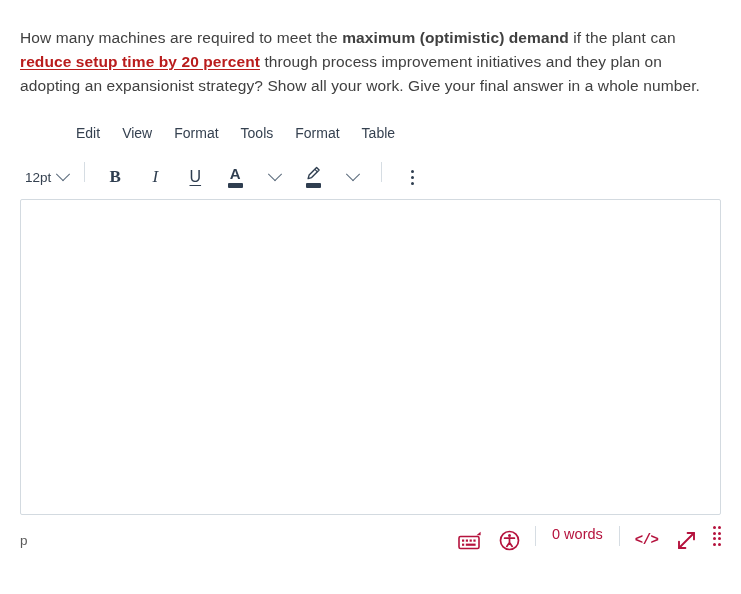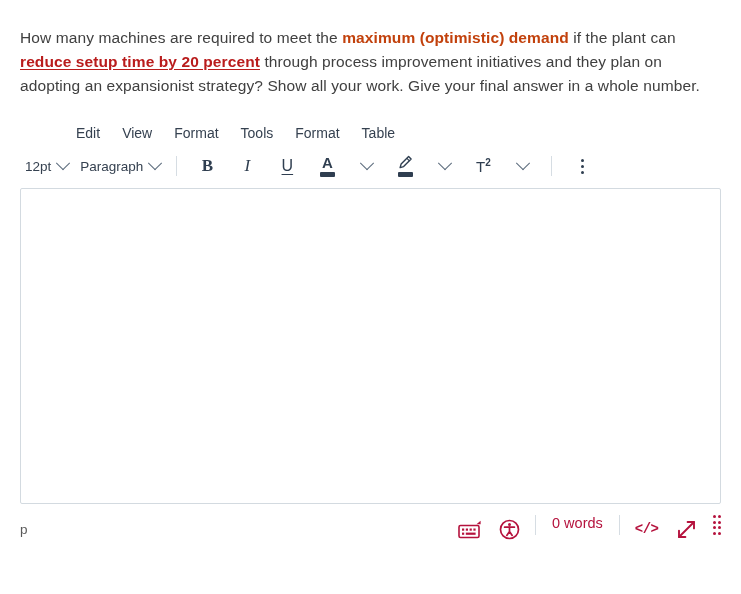--- a/index.html
+++ b/index.html
@@ -18,21 +18,21 @@
   }
 
   
   .question-block {
     padding: 26px 20px 0 20px;
     font-size: 15.5px;
     line-height: 24px;
     color: #404040;
     letter-spacing: 0.1px;
   }
-  .question-block .b { font-weight: 700; color: #c2410c; }
+  .question-block .b { font-weight: 700; color: #404040; }
   .question-block .u { text-underline-offset: 2px; }
   .question-block .bu { font-weight: 700; color: #b91c1c; text-decoration: underline; text-underline-offset: 2px; }
 
   
   .menubar {
     display: flex;
     align-items: center;
     gap: 6px;
     padding: 8px 20px 2px 20px;
     margin-top: 16px;
@@ -57,20 +57,21 @@
   .tb-btn {
     display: flex;
     align-items: center;
     justify-content: center;
     height: 28px;
     min-width: 28px;
     padding: 0 5px;
     border-radius: 3px;
     cursor: pointer;
     color: #2f3e50;
+    margin-top: 11px;
   }
   .tb-label {
     font-size: 13.5px;
     color: #354150;
     padding-right: 4px;
     white-space: nowrap;
   }
   .chev {
     display: inline-block;
     width: 9px;
@@ -216,24 +217,20 @@
   <div class="menu-item">Table</div>
 </div>
 
 <div class="toolbar">
 
   <div class="tb-btn">
     <span class="tb-label">12pt</span>
     <span class="chev"></span>
   </div>
 
-  <div class="tb-btn">
-    <span class="tb-label">Paragraph</span>
-    <span class="chev"></span>
-  </div>
 
   <div class="sep"></div>
 
   <div class="tb-btn">
     <span class="glyph-b">B</span>
   </div>
 
   <div class="tb-btn">
     <span class="glyph-i">I</span>
   </div>
@@ -262,28 +259,20 @@
           <path d="M9.9 3.3 L12.4 5.8" fill="none" stroke="#2f3e50" stroke-width="1.2"></path>
         </svg>
         <span class="color-bar" id="highlight-bar" style="background: rgb(47, 62, 80);"></span>
       </span>
     </div>
     <div class="tb-btn">
       <span class="chev"></span>
     </div>
   </div>
 
-  <div class="tb-split">
-    <div class="tb-btn">
-      <span class="glyph-sup"><span>T</span><sup>2</sup></span>
-    </div>
-    <div class="tb-btn">
-      <span class="chev"></span>
-    </div>
-  </div>
 
   <div class="sep"></div>
 
   <div class="tb-btn">
     <span class="kebab">
       <i></i>
         <i></i>
         <i></i>
     </span>
   </div>

